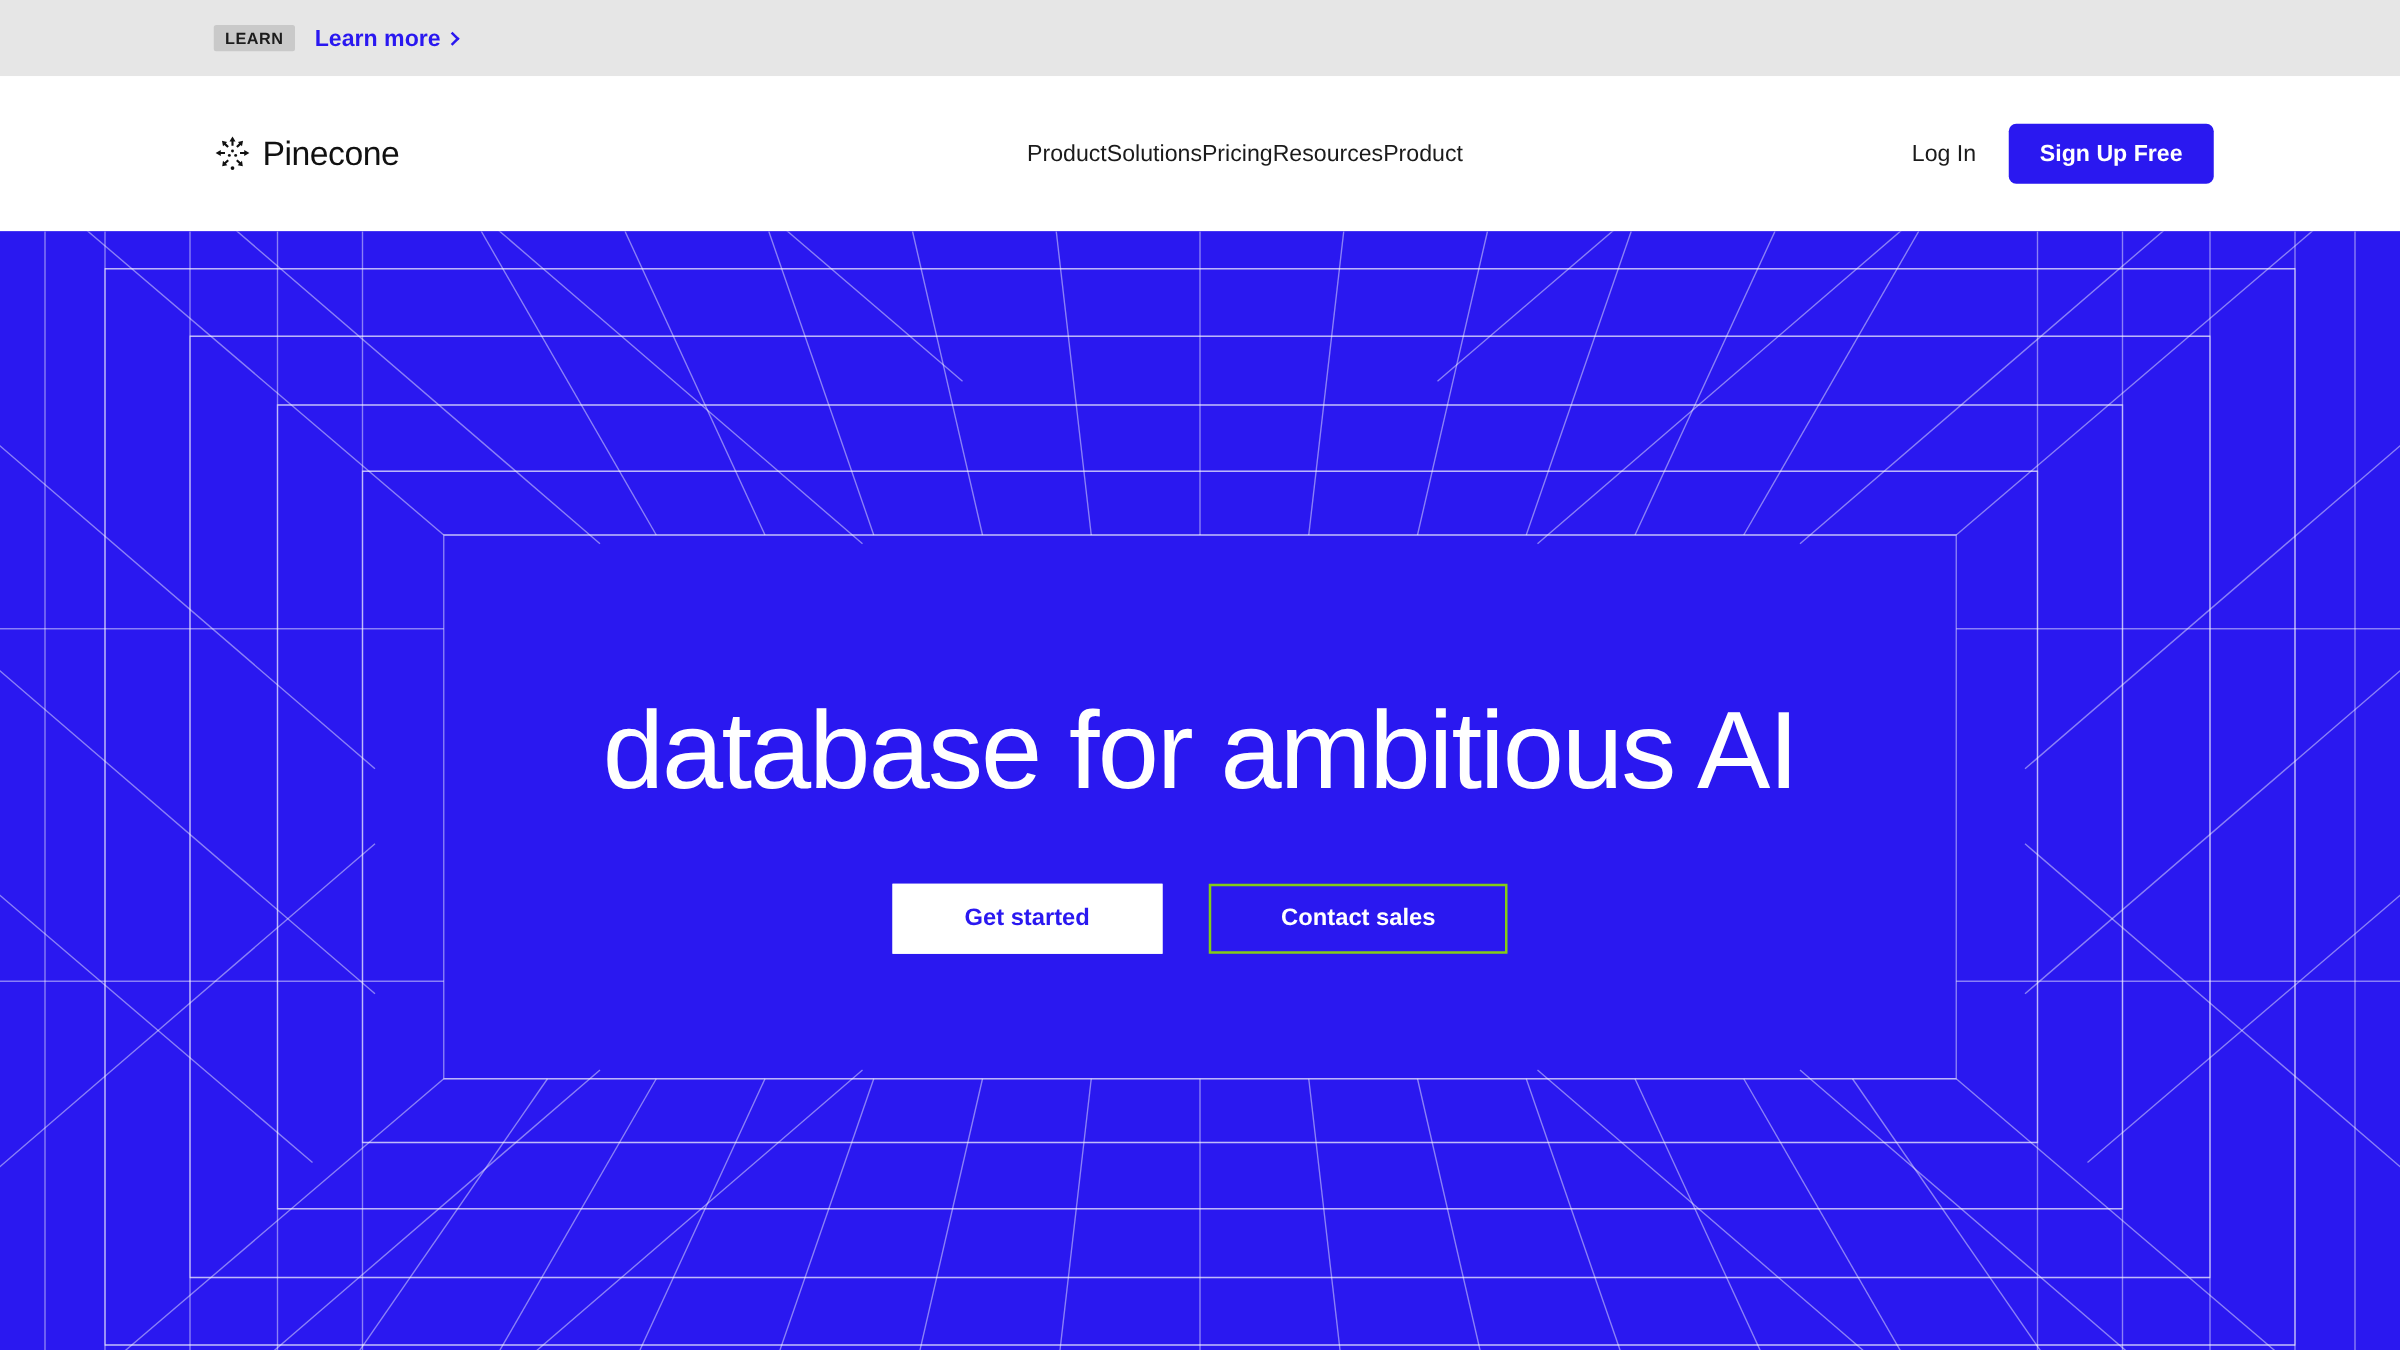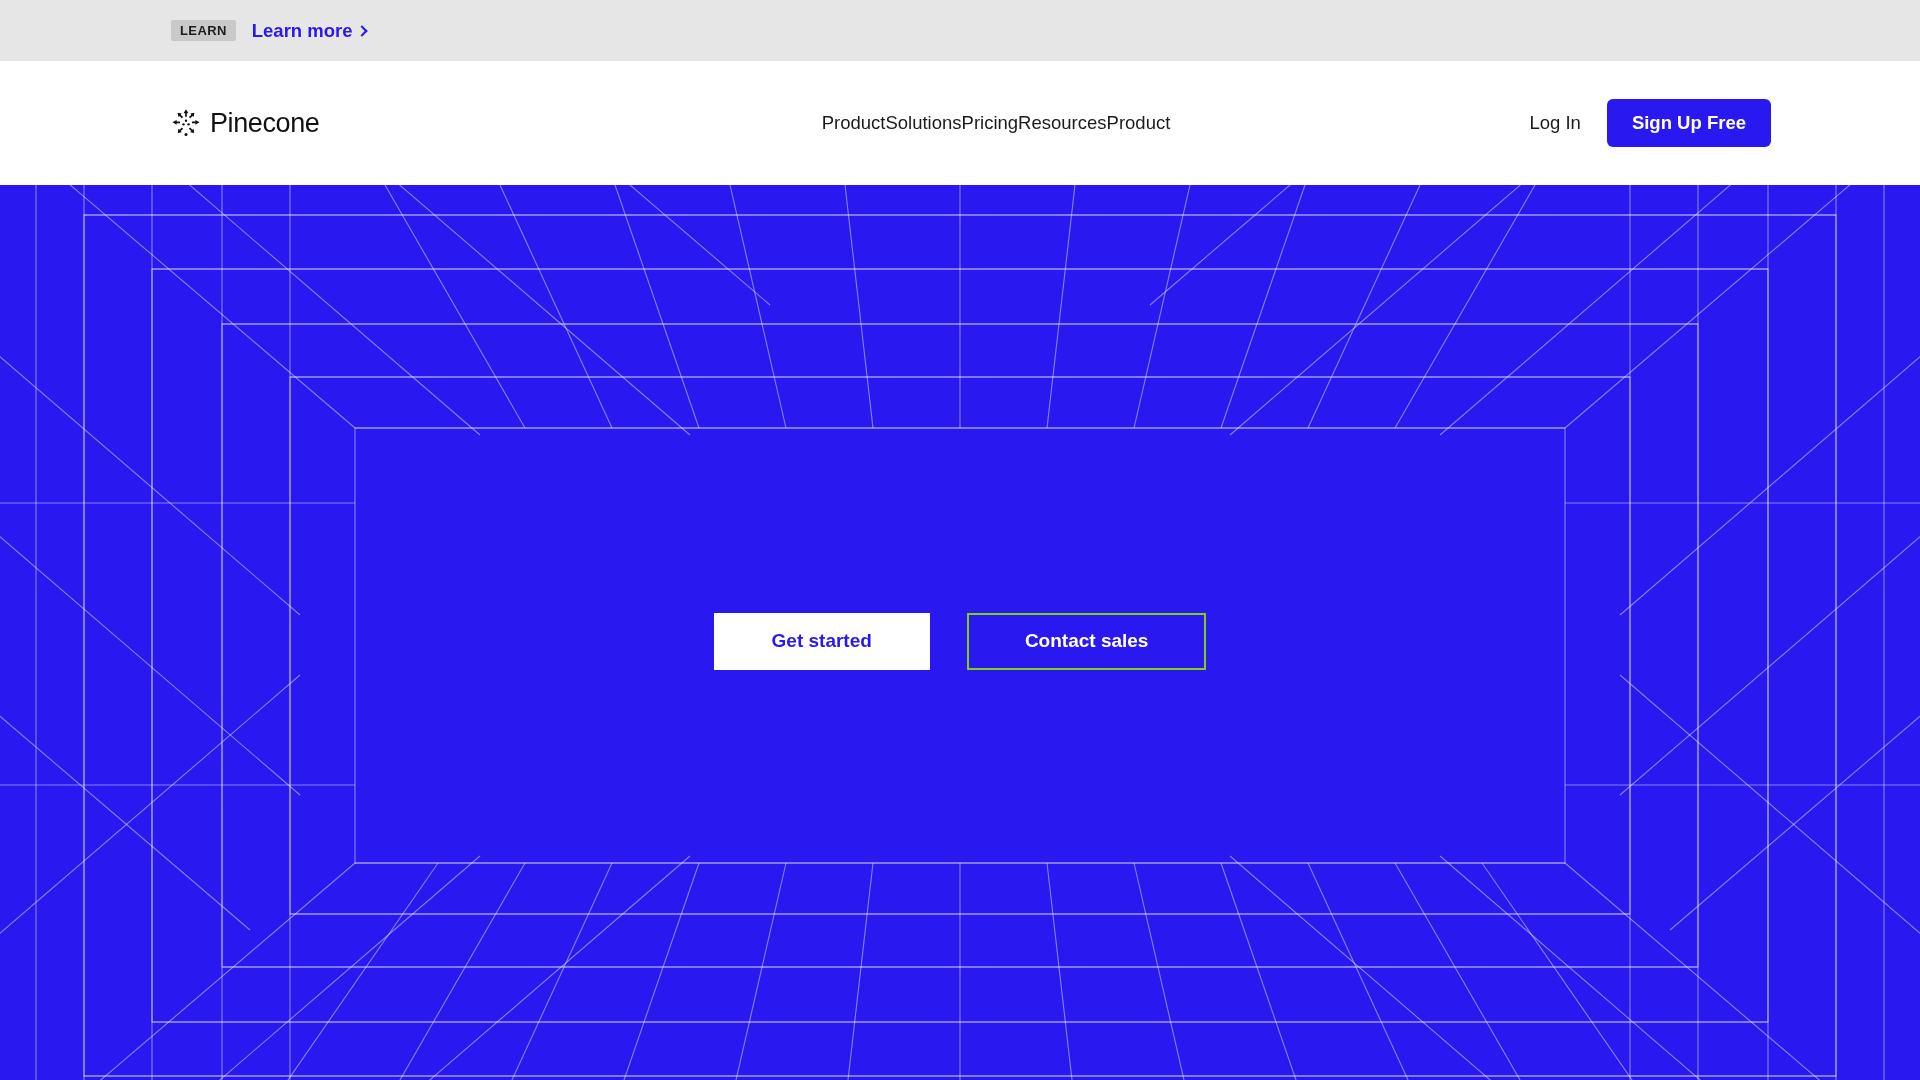--- a/index.html
+++ b/index.html
@@ -341,19 +341,20 @@
 
       <line x1="1565" y1="318" x2="1920" y2="318"></line>
       <line x1="1565" y1="600" x2="1920" y2="600"></line>
 
     </g>
   </svg>
 
   <div class="hero-content">
     <h1 class="hero-title">
       <br>
+      <span>database for ambitious AI</span>
     </h1>
     <div class="hero-actions">
       <button class="btn-primary">Get started</button>
       <button class="btn-secondary">Contact sales</button>
     </div>
   </div>
 </div>
 
 </body></html>

